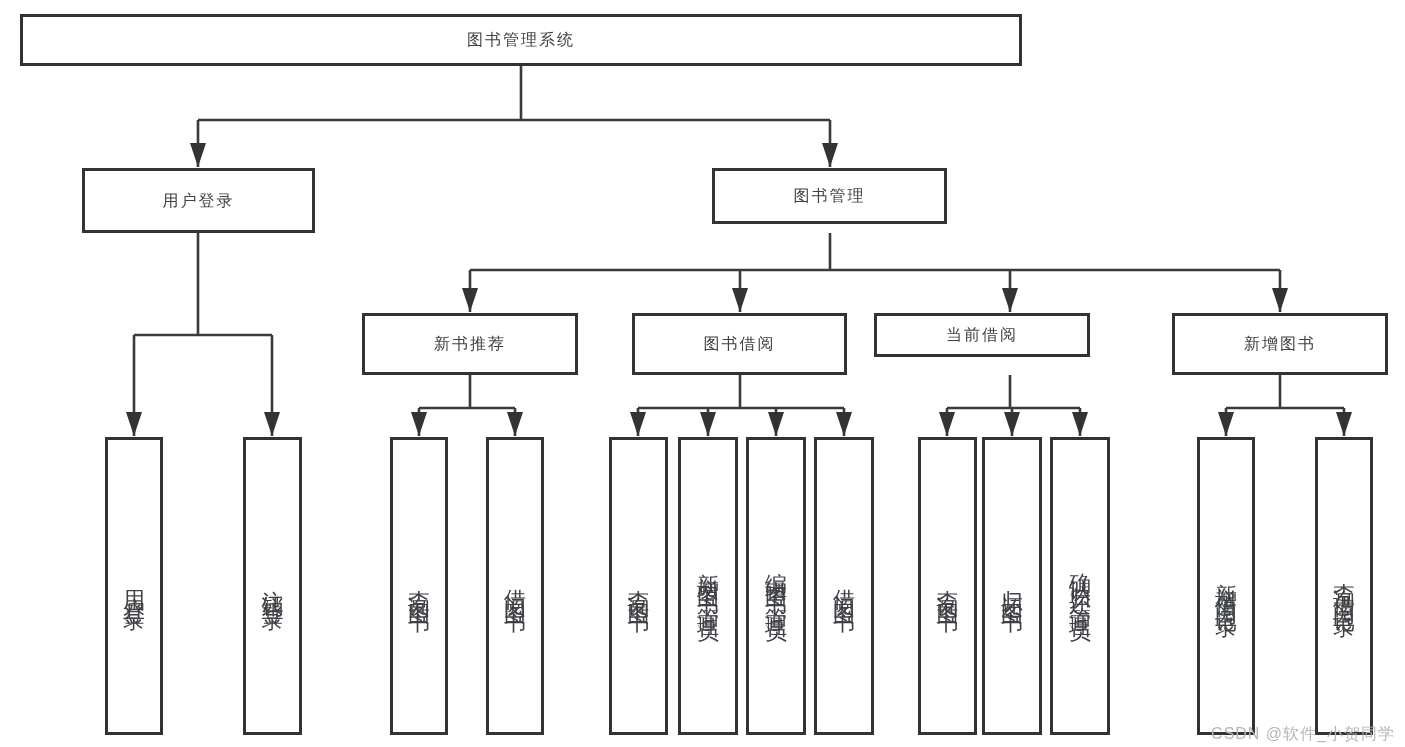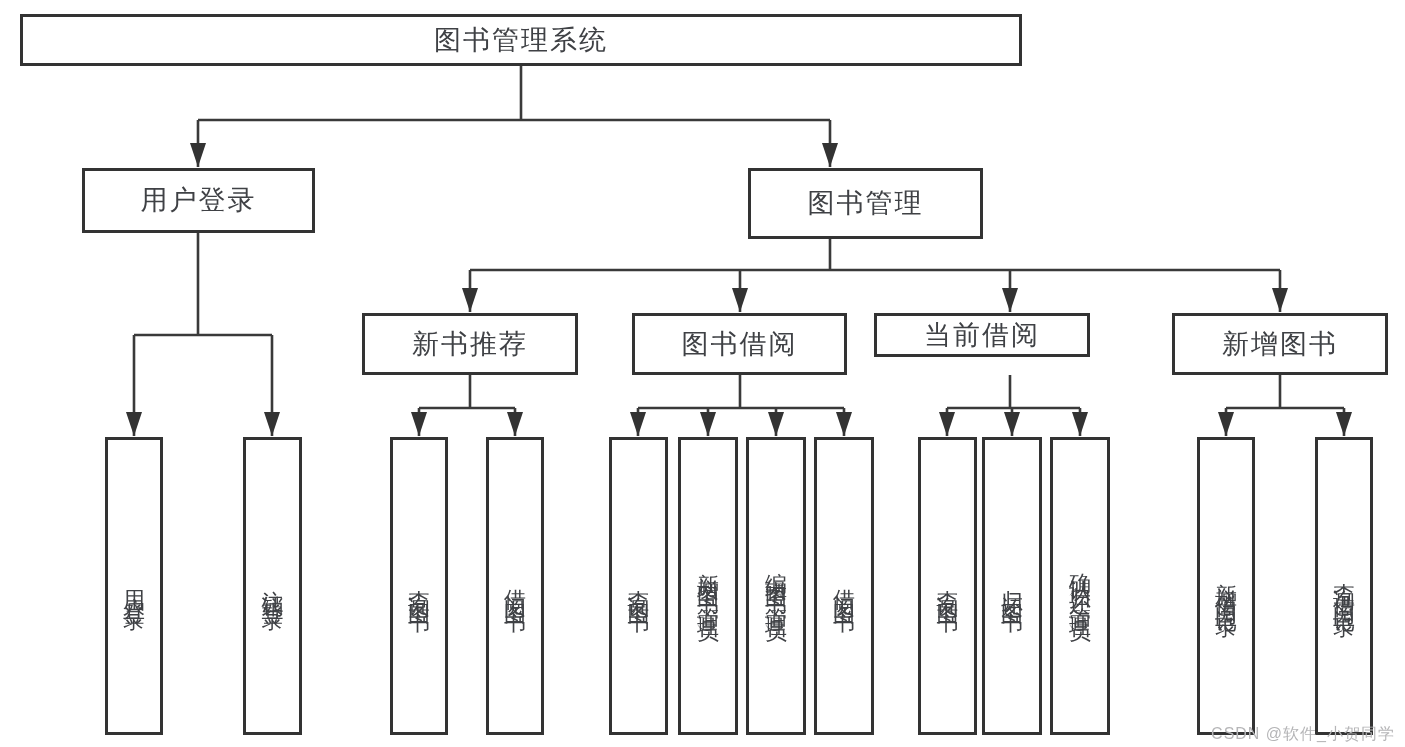--- a/index.html
+++ b/index.html
@@ -21,21 +21,21 @@
     position: absolute;
     box-sizing: border-box;
     border: 3px solid #333333;
     background: #ffffff;
     display: flex;
     align-items: center;
     justify-content: center;
     color: #3f4145;
   }
   .box.h span {
-    font-size: 27px;
+    font-size: 16px;
     letter-spacing: 2px;
     white-space: nowrap;
     line-height: 1;
   }
   .box.v span {
     writing-mode: vertical-rl;
     font-size: 22px;
     letter-spacing: 7px;
     line-height: 1;
     white-space: nowrap;
@@ -86,21 +86,21 @@
     </g>
   </svg>
 
   <div class="box h" style="left:20px;top:14px;width:1002px;height:52px">
     <span>图书管理系统</span>
   </div>
 
   <div class="box h" style="left:82px;top:168px;width:233px;height:65px">
     <span>用户登录</span>
   </div>
-  <div class="box h" style="left:748px;top:168px;width:235px;height:71px">
+  <div class="box h" style="left:712px;top:168px;width:235px;height:56px">
     <span>图书管理</span>
   </div>
 
   <div class="box h" style="left:362px;top:313px;width:216px;height:62px">
     <span>新书推荐</span>
   </div>
   <div class="box h" style="left:632px;top:313px;width:215px;height:62px">
     <span>图书借阅</span>
   </div>
   <div class="box h" style="left:874px;top:313px;width:216px;height:44px">

